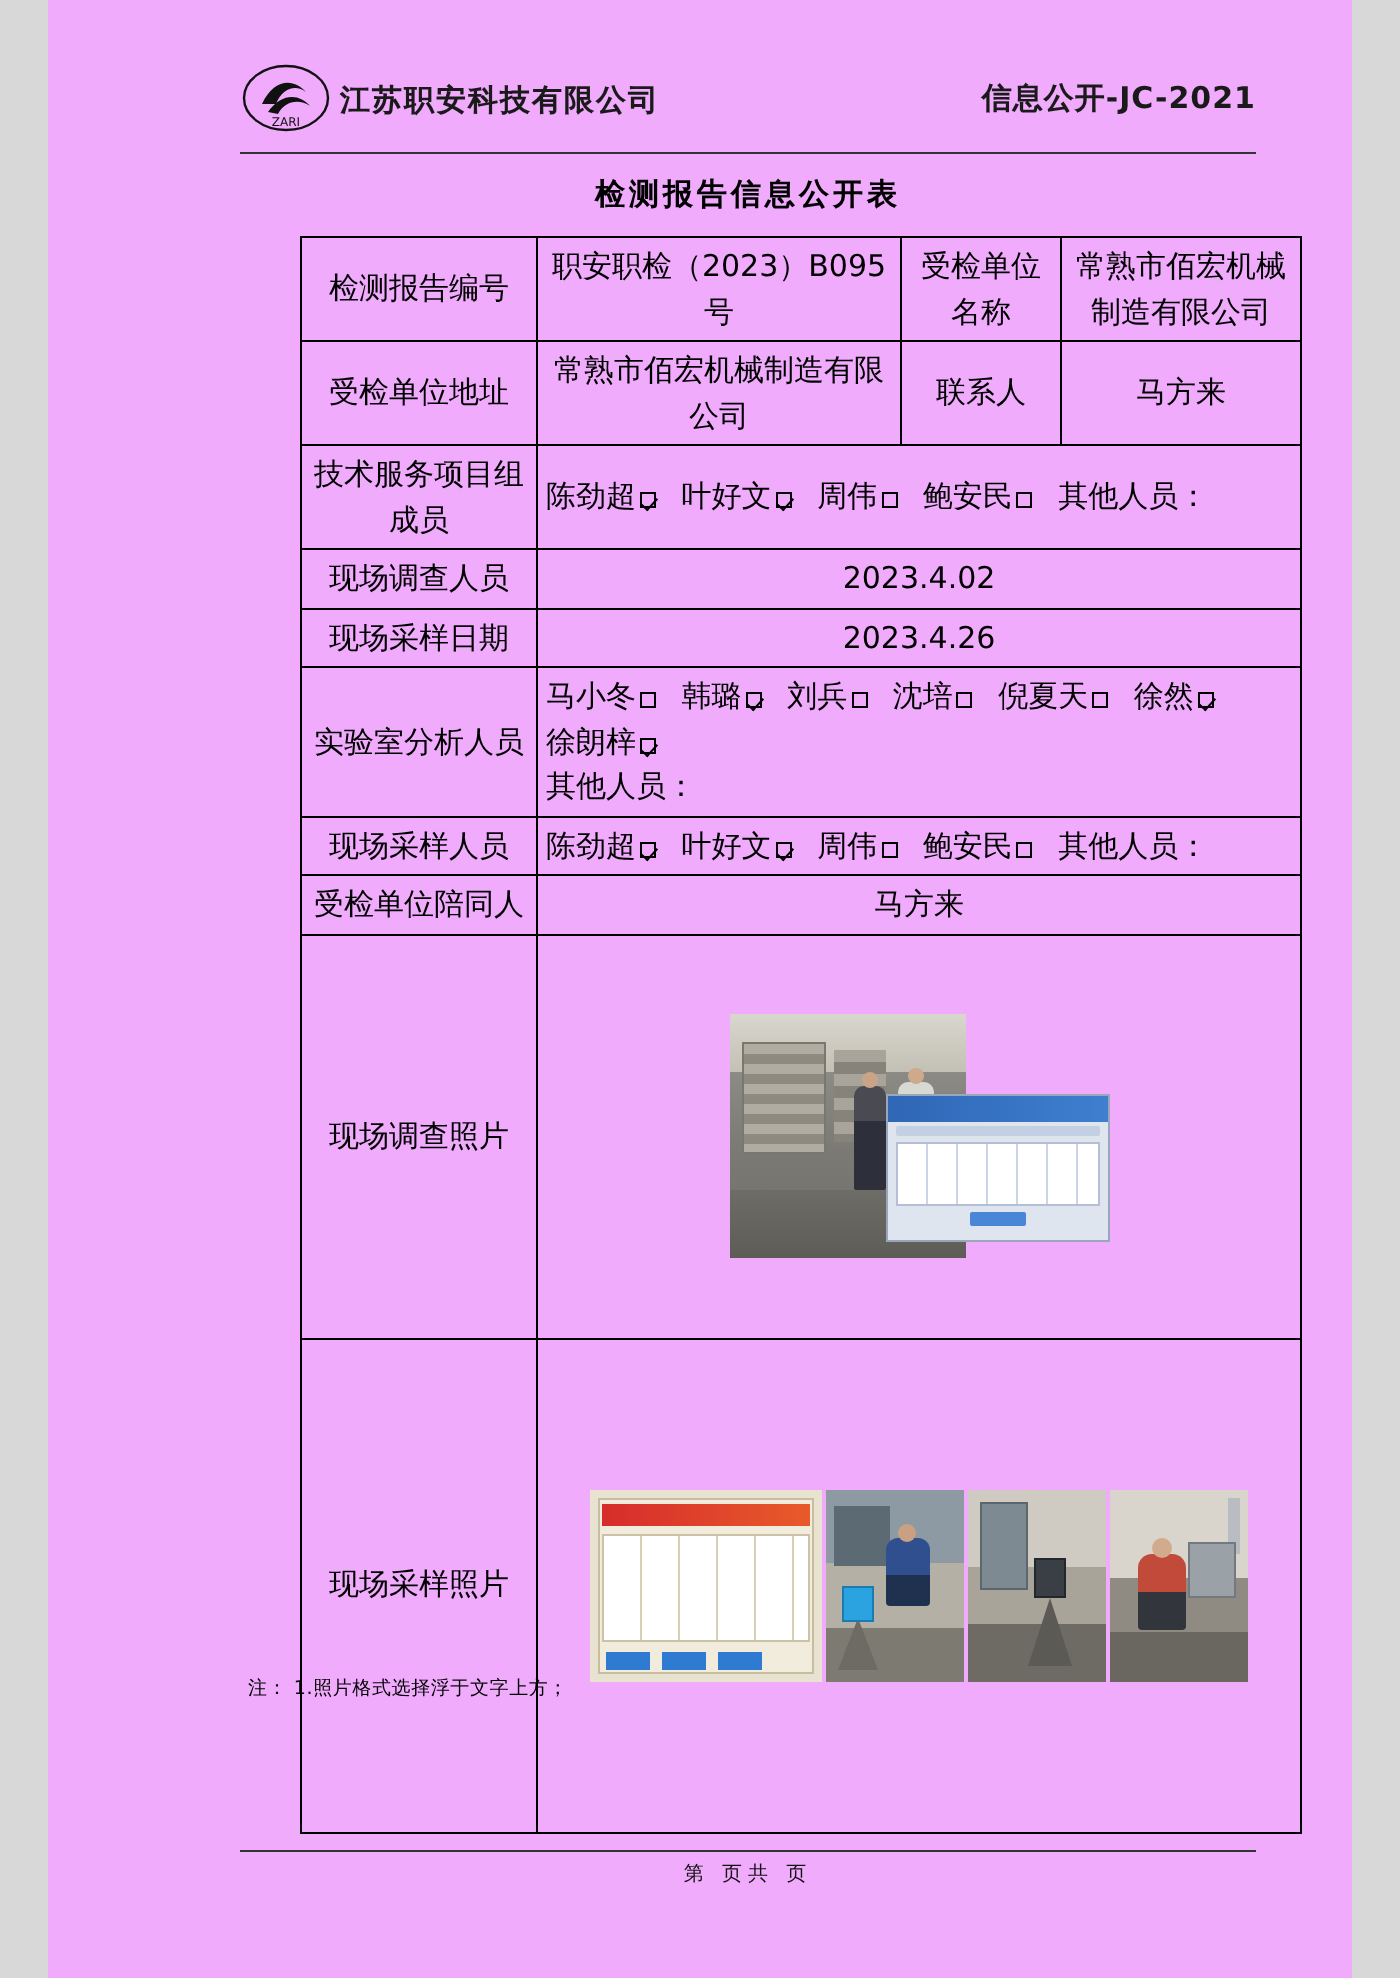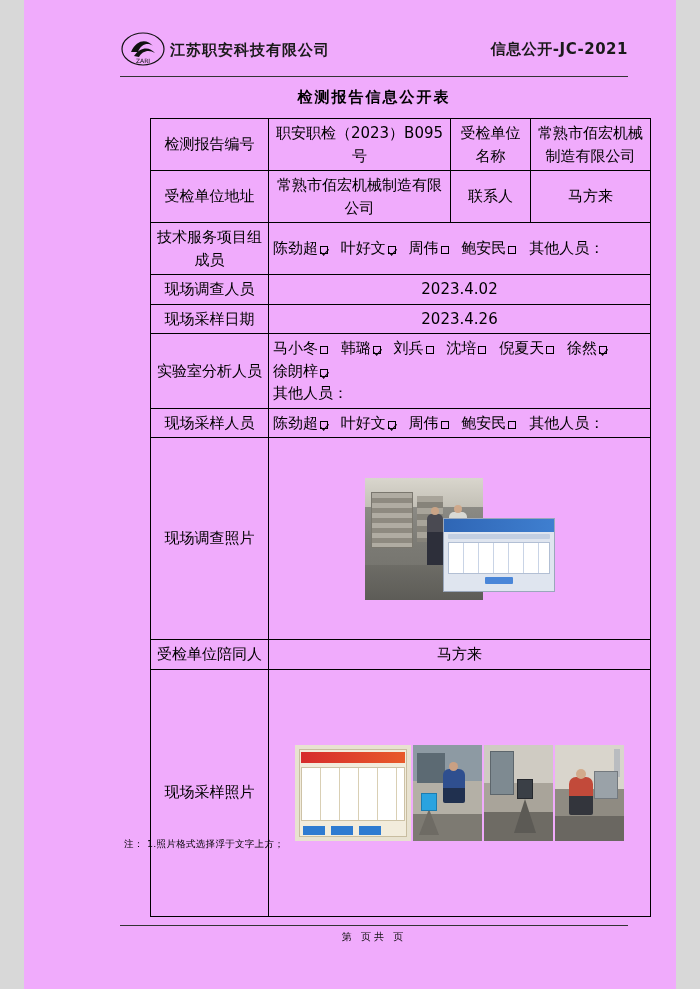--- a/index.html
+++ b/index.html
@@ -389,20 +389,24 @@
         <td class="lbl">现场采样人员</td>
         <td class="l" colspan="3">
           <span class="person"><span>陈劲超</span><span class="cb checked"></span></span>
           <span class="person"><span>叶好文</span><span class="cb checked"></span></span>
           <span class="person"><span>周伟</span><span class="cb"></span></span>
           <span class="person"><span>鲍安民</span><span class="cb"></span></span>
           <span class="person">其他人员：</span>
         </td>
       </tr>
       <tr>
+        <td class="lbl">受检单位陪同人</td>
+        <td class="c" colspan="3">马方来</td>
+      </tr>
+      <tr>
         <td class="lbl">现场调查照片</td>
         <td class="photo-cell" colspan="3">
           <div class="photo-inner">
             <div class="ph1">
               <div class="img-a">
                 <div class="wall"></div>
                 <div class="shelf"></div>
                 <div class="shelf2"></div>
                 <div class="person1"></div>
                 <div class="person2"></div>
@@ -412,24 +416,20 @@
                 <div class="bhdr"></div>
                 <div class="brow"></div>
                 <div class="bgrid"></div>
                 <div class="bbtn"></div>
               </div>
             </div>
           </div>
         </td>
       </tr>
       <tr>
-        <td class="lbl">受检单位陪同人</td>
-        <td class="c" colspan="3">马方来</td>
-      </tr>
-      <tr>
         <td class="lbl">现场采样照片</td>
         <td class="photo-cell2" colspan="3">
           <div class="photo-inner">
             <div class="ph2">
               <div class="p pa">
                 <div class="board"></div>
                 <div class="bandr"></div>
                 <div class="cols"></div>
                 <div class="foot"></div>
                 <div class="foot2"></div>

